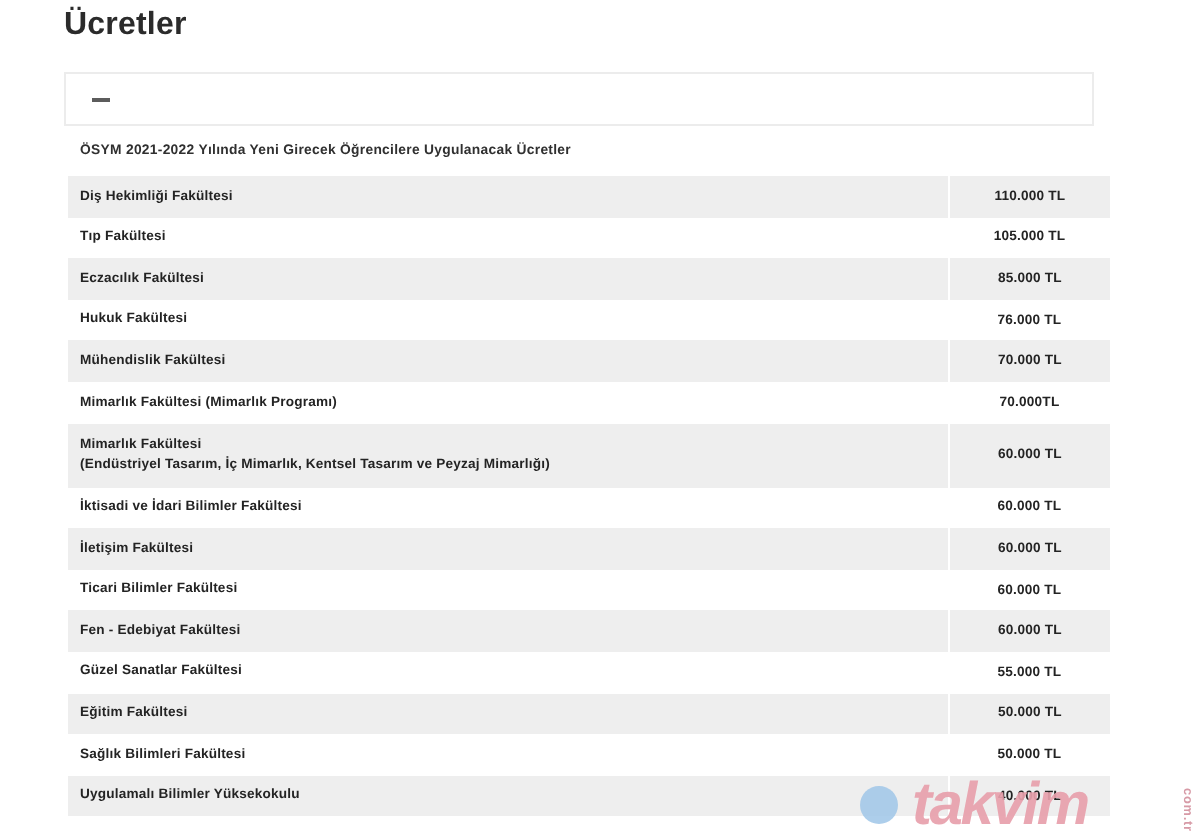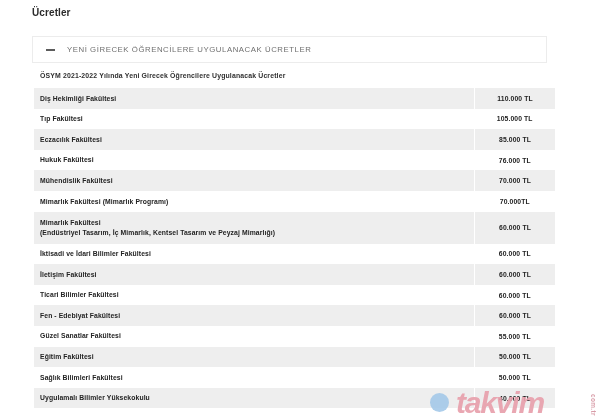--- a/index.html
+++ b/index.html
@@ -15,21 +15,21 @@
     position: relative;
     font-family: "Liberation Sans", "DejaVu Sans", sans-serif;
     -webkit-font-smoothing: antialiased;
   }
 
   
   .page-head {
     padding: 6px 0 0 32px;
   }
   .page-title {
-    font-size: 10px;
+    font-size: 16px;
     font-weight: bold;
     color: #2b2b2b;
     letter-spacing: 0.1px;
     line-height: 14px;
     margin: 0;
   }
   .page-subtitle {
     font-size: 7.2px;
     font-weight: bold;
     color: #d42a3c;
@@ -176,21 +176,20 @@
 <body>
 
 <div class="page-head">
   <h1 class="page-title">Ücretler</h1>
 </div>
 
 <div class="accordion">
   <span class="accordion-toggle">
     <span class="minus-icon"></span>
   </span>
-  <span class="accordion-label">YENİ GİRECEK ÖĞRENCİLERE UYGULANACAK ÜCRETLER</span>
 </div>
 
 <div class="table-caption">ÖSYM 2021-2022 Yılında Yeni Girecek Öğrencilere Uygulanacak Ücretler</div>
 
 <table class="fee-table">
   <tbody>
       <tr class="shaded">
         <td class="name"><span>Diş Hekimliği Fakültesi</span></td>
         <td class="value">110.000 TL</td>
       </tr>

